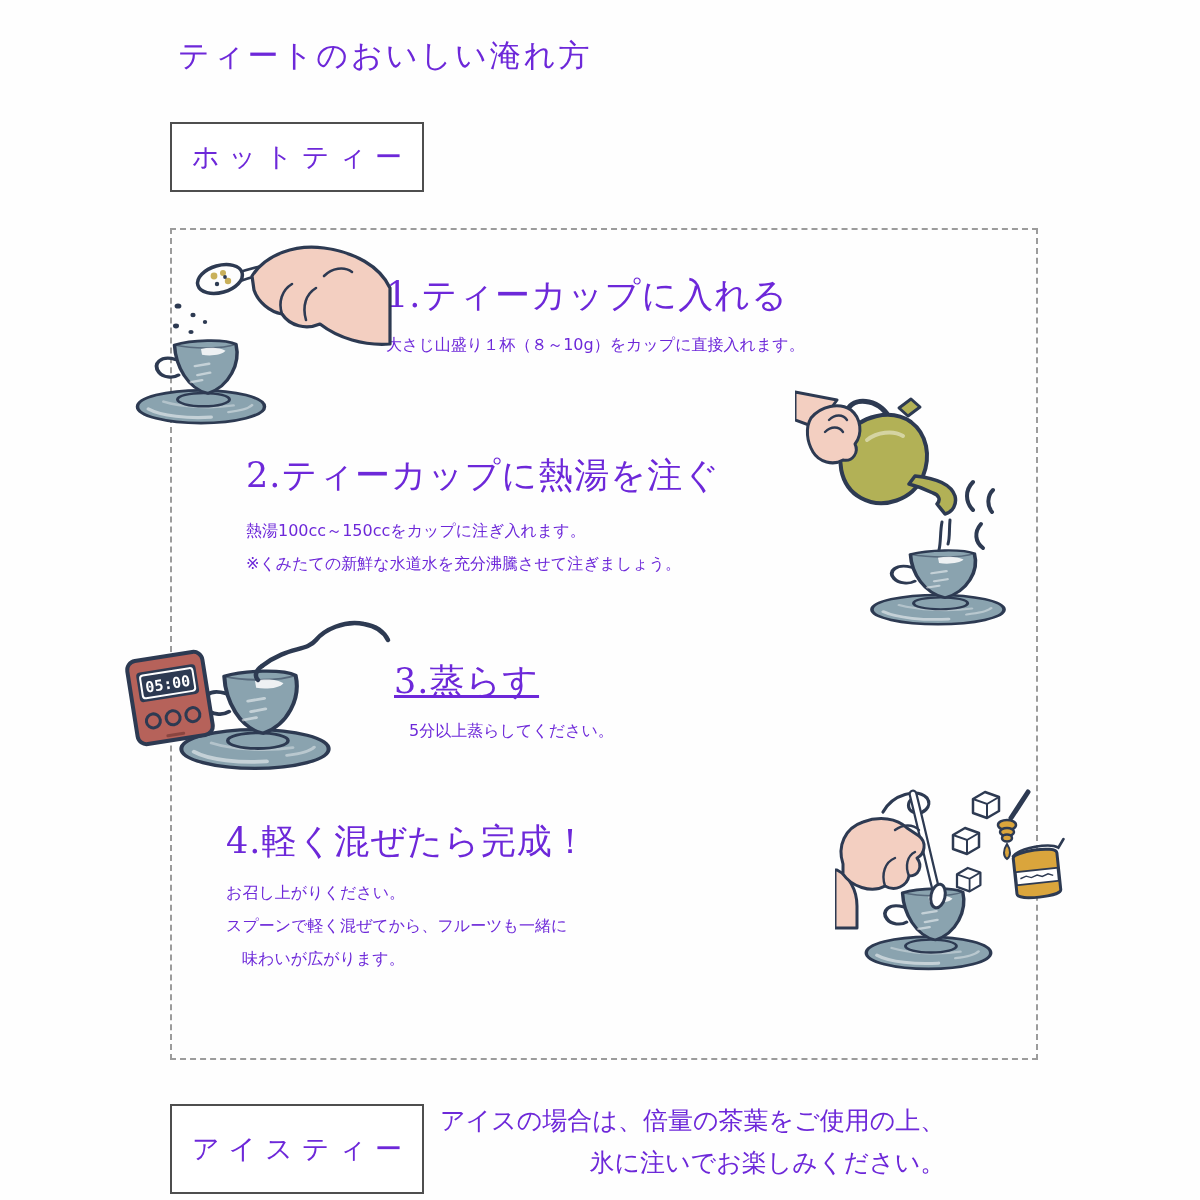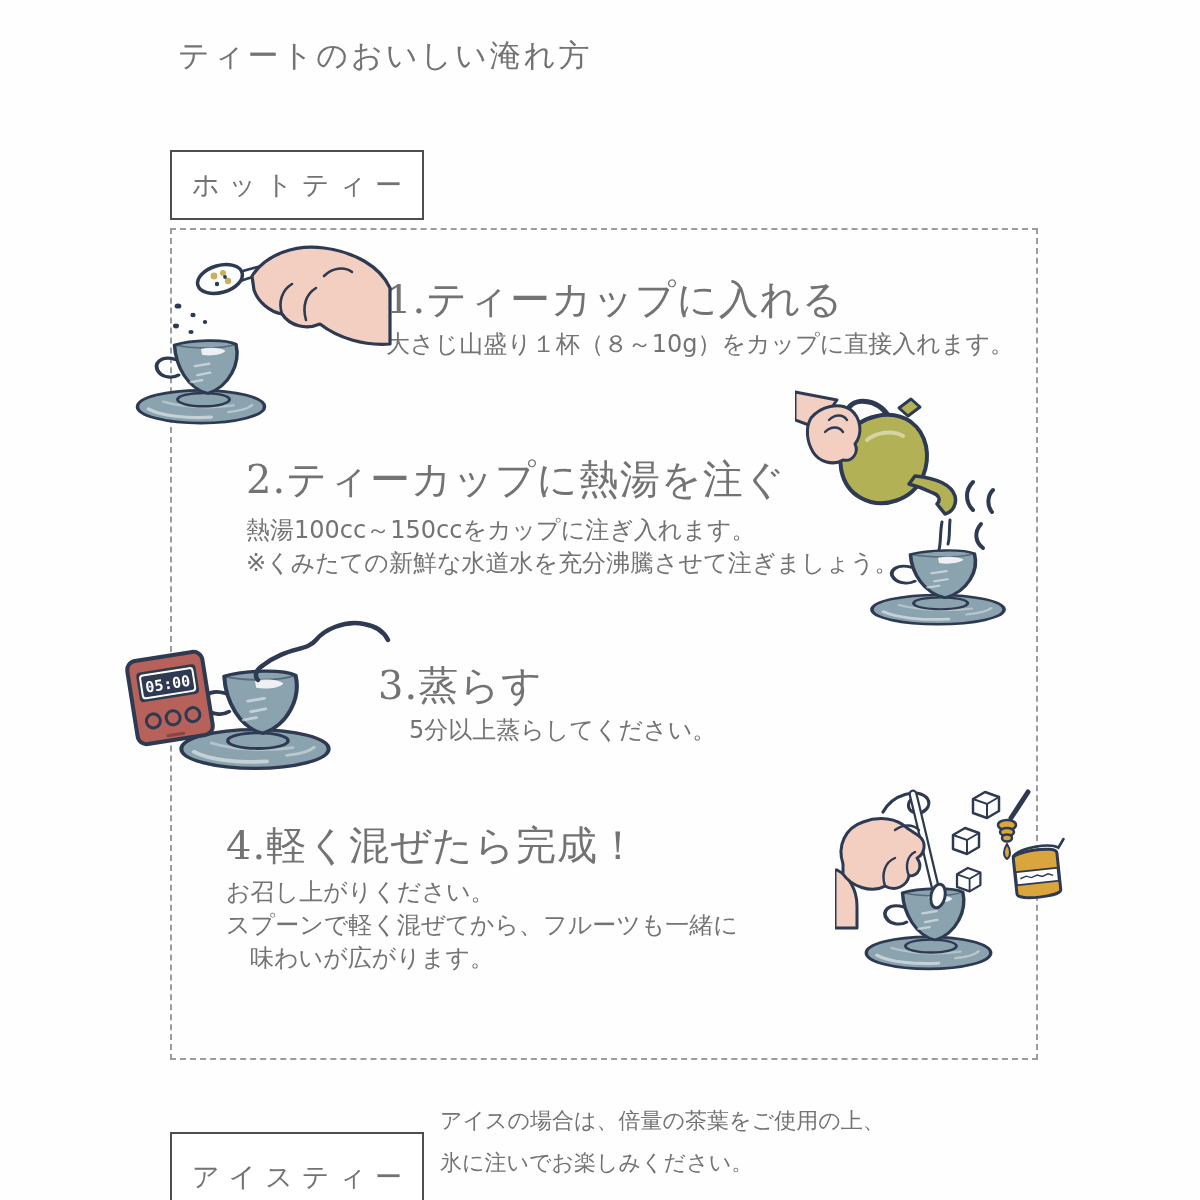--- a/index.html
+++ b/index.html
@@ -1,49 +1,49 @@
 <!DOCTYPE html>
 <html><head>
 <meta charset="utf-8">
 <style>
   html,body{margin:0;padding:0;background:#fff;}
   .canvas{
     position:relative;width:1200px;height:1200px;background:#fefefe;overflow:hidden;
-    font-family:"DejaVu Sans","Liberation Sans",sans-serif;color:#737373;
+    font-family:"DejaVu Sans","Liberation Sans",sans-serif;color:#6d28d9;
   }
   .serif{font-family:"DejaVu Serif","Liberation Serif",serif;}
   .page-title{
     position:absolute;left:178px;top:14px;font-size:31px;font-weight:500;
     letter-spacing:3px;white-space:nowrap;
   }
   .label-box{
     position:absolute;left:170px;width:250px;border:2px solid #4e4e4e;background:#fff;
     display:flex;align-items:center;justify-content:center;
-    font-size:27px;letter-spacing:9px;text-indent:9px;white-space:nowrap;margin-top:28px;
+    font-size:27px;letter-spacing:9px;text-indent:9px;white-space:nowrap;
   }
   #hot-box{top:122px;height:66px;}
   #ice-box{top:1104px;height:86px;}
   .dashed-panel{
     position:absolute;left:170px;top:228px;width:864px;height:828px;
     border:2px dashed #9c9c9c;background:transparent;
   }
   .step-h{
-    position:absolute;font-size:40px;font-weight:500;letter-spacing:1px;
+    position:absolute;font-size:35px;font-weight:500;letter-spacing:1px;
     white-space:nowrap;margin:0;
   }
   .step-b{
-    position:absolute;font-size:24px;line-height:33px;white-space:nowrap;margin:0;
+    position:absolute;font-size:16px;line-height:33px;white-space:nowrap;margin:0;
   }
   #h1{left:386px;top:272px;}  #b1{left:386px;top:328px;}
   #h2{left:246px;top:452px;}  #b2{left:246px;top:514px;}
-  #h3{left:378px;top:658px;}  #b3{left:386px;top:714px;margin-left:23px;}
+  #h3{left:394px;top:658px;text-decoration:underline;}  #b3{left:386px;top:714px;margin-left:23px;}
   #h4{left:226px;top:818px;}  #b4{left:226px;top:876px;}
   .ice-text{
-    position:absolute;left:440px;top:1100px;font-size:22px;line-height:42px;
-    white-space:nowrap;margin:0;
+    position:absolute;left:440px;top:1100px;font-size:25px;line-height:42px;
+    white-space:nowrap;margin:0;text-align:right;
   }
   figure.illus{position:absolute;margin:0;padding:0;}
   #f1{left:118px;top:240px;width:275px;height:190px;}
   #f2{left:795px;top:390px;width:230px;height:240px;}
   #f3{left:120px;top:606px;width:280px;height:178px;}
   #f4{left:835px;top:778px;width:240px;height:196px;}
   svg{display:block;}
 </style>
 </head>
 <body>

